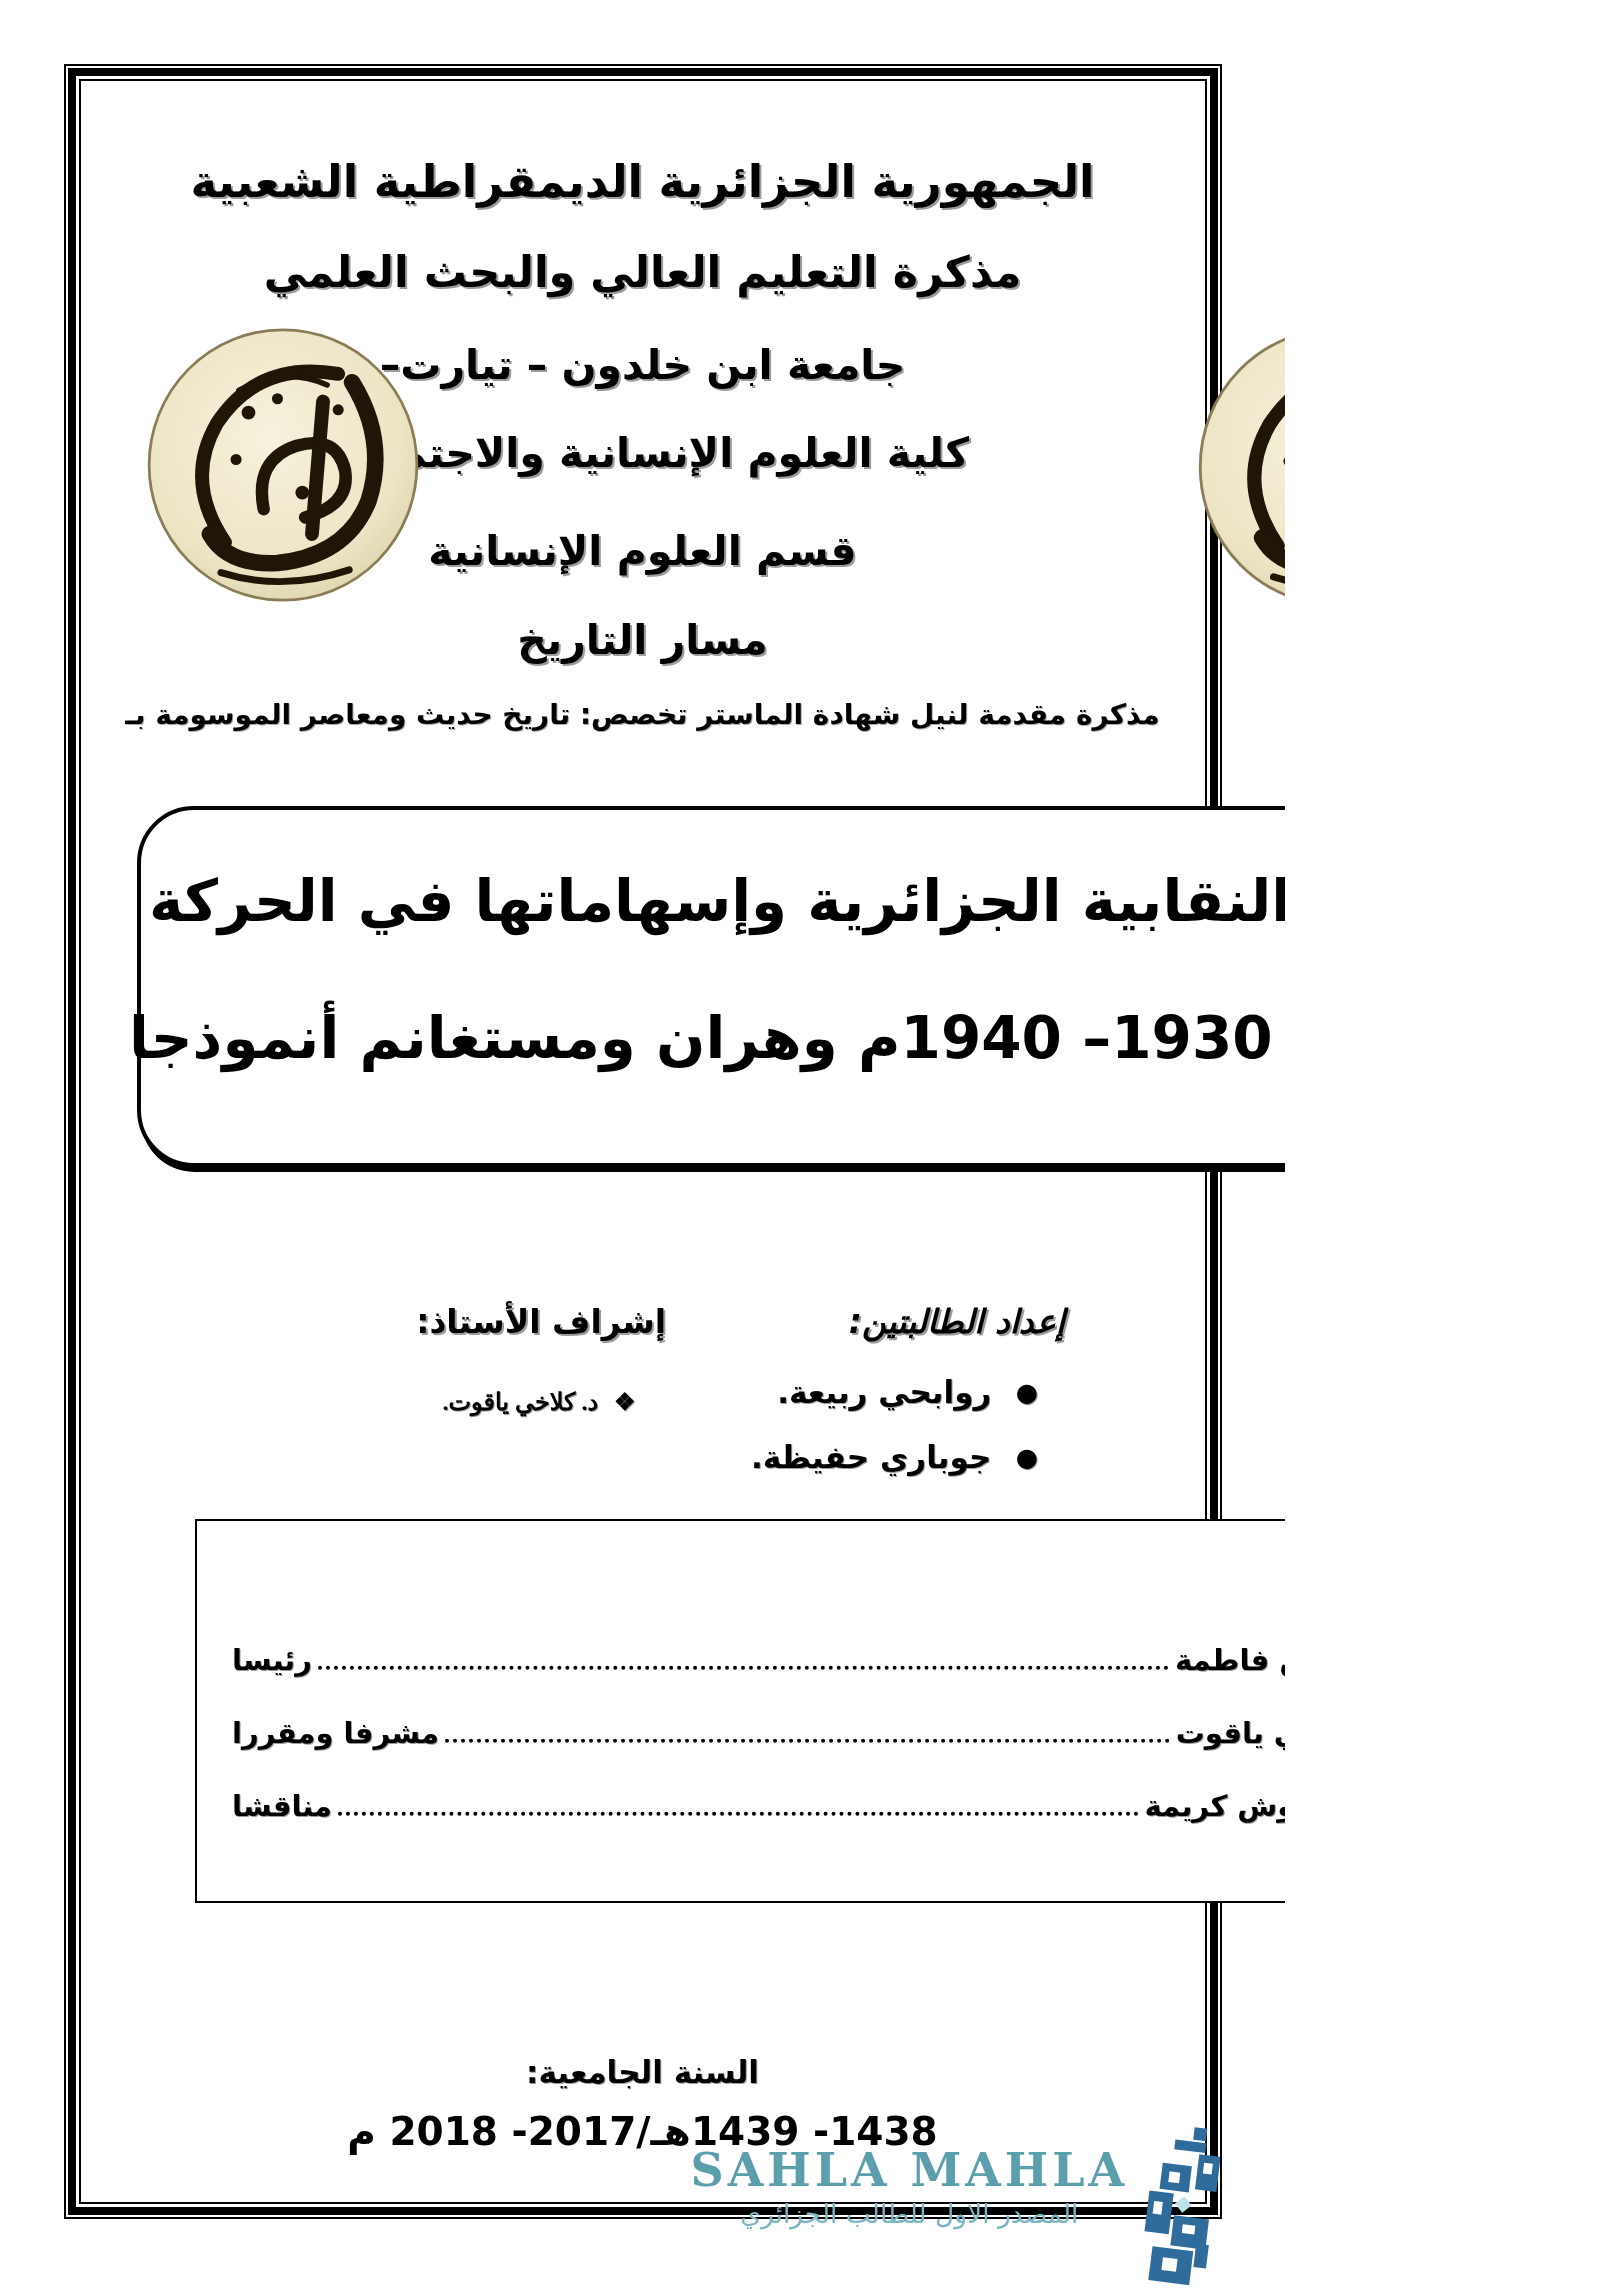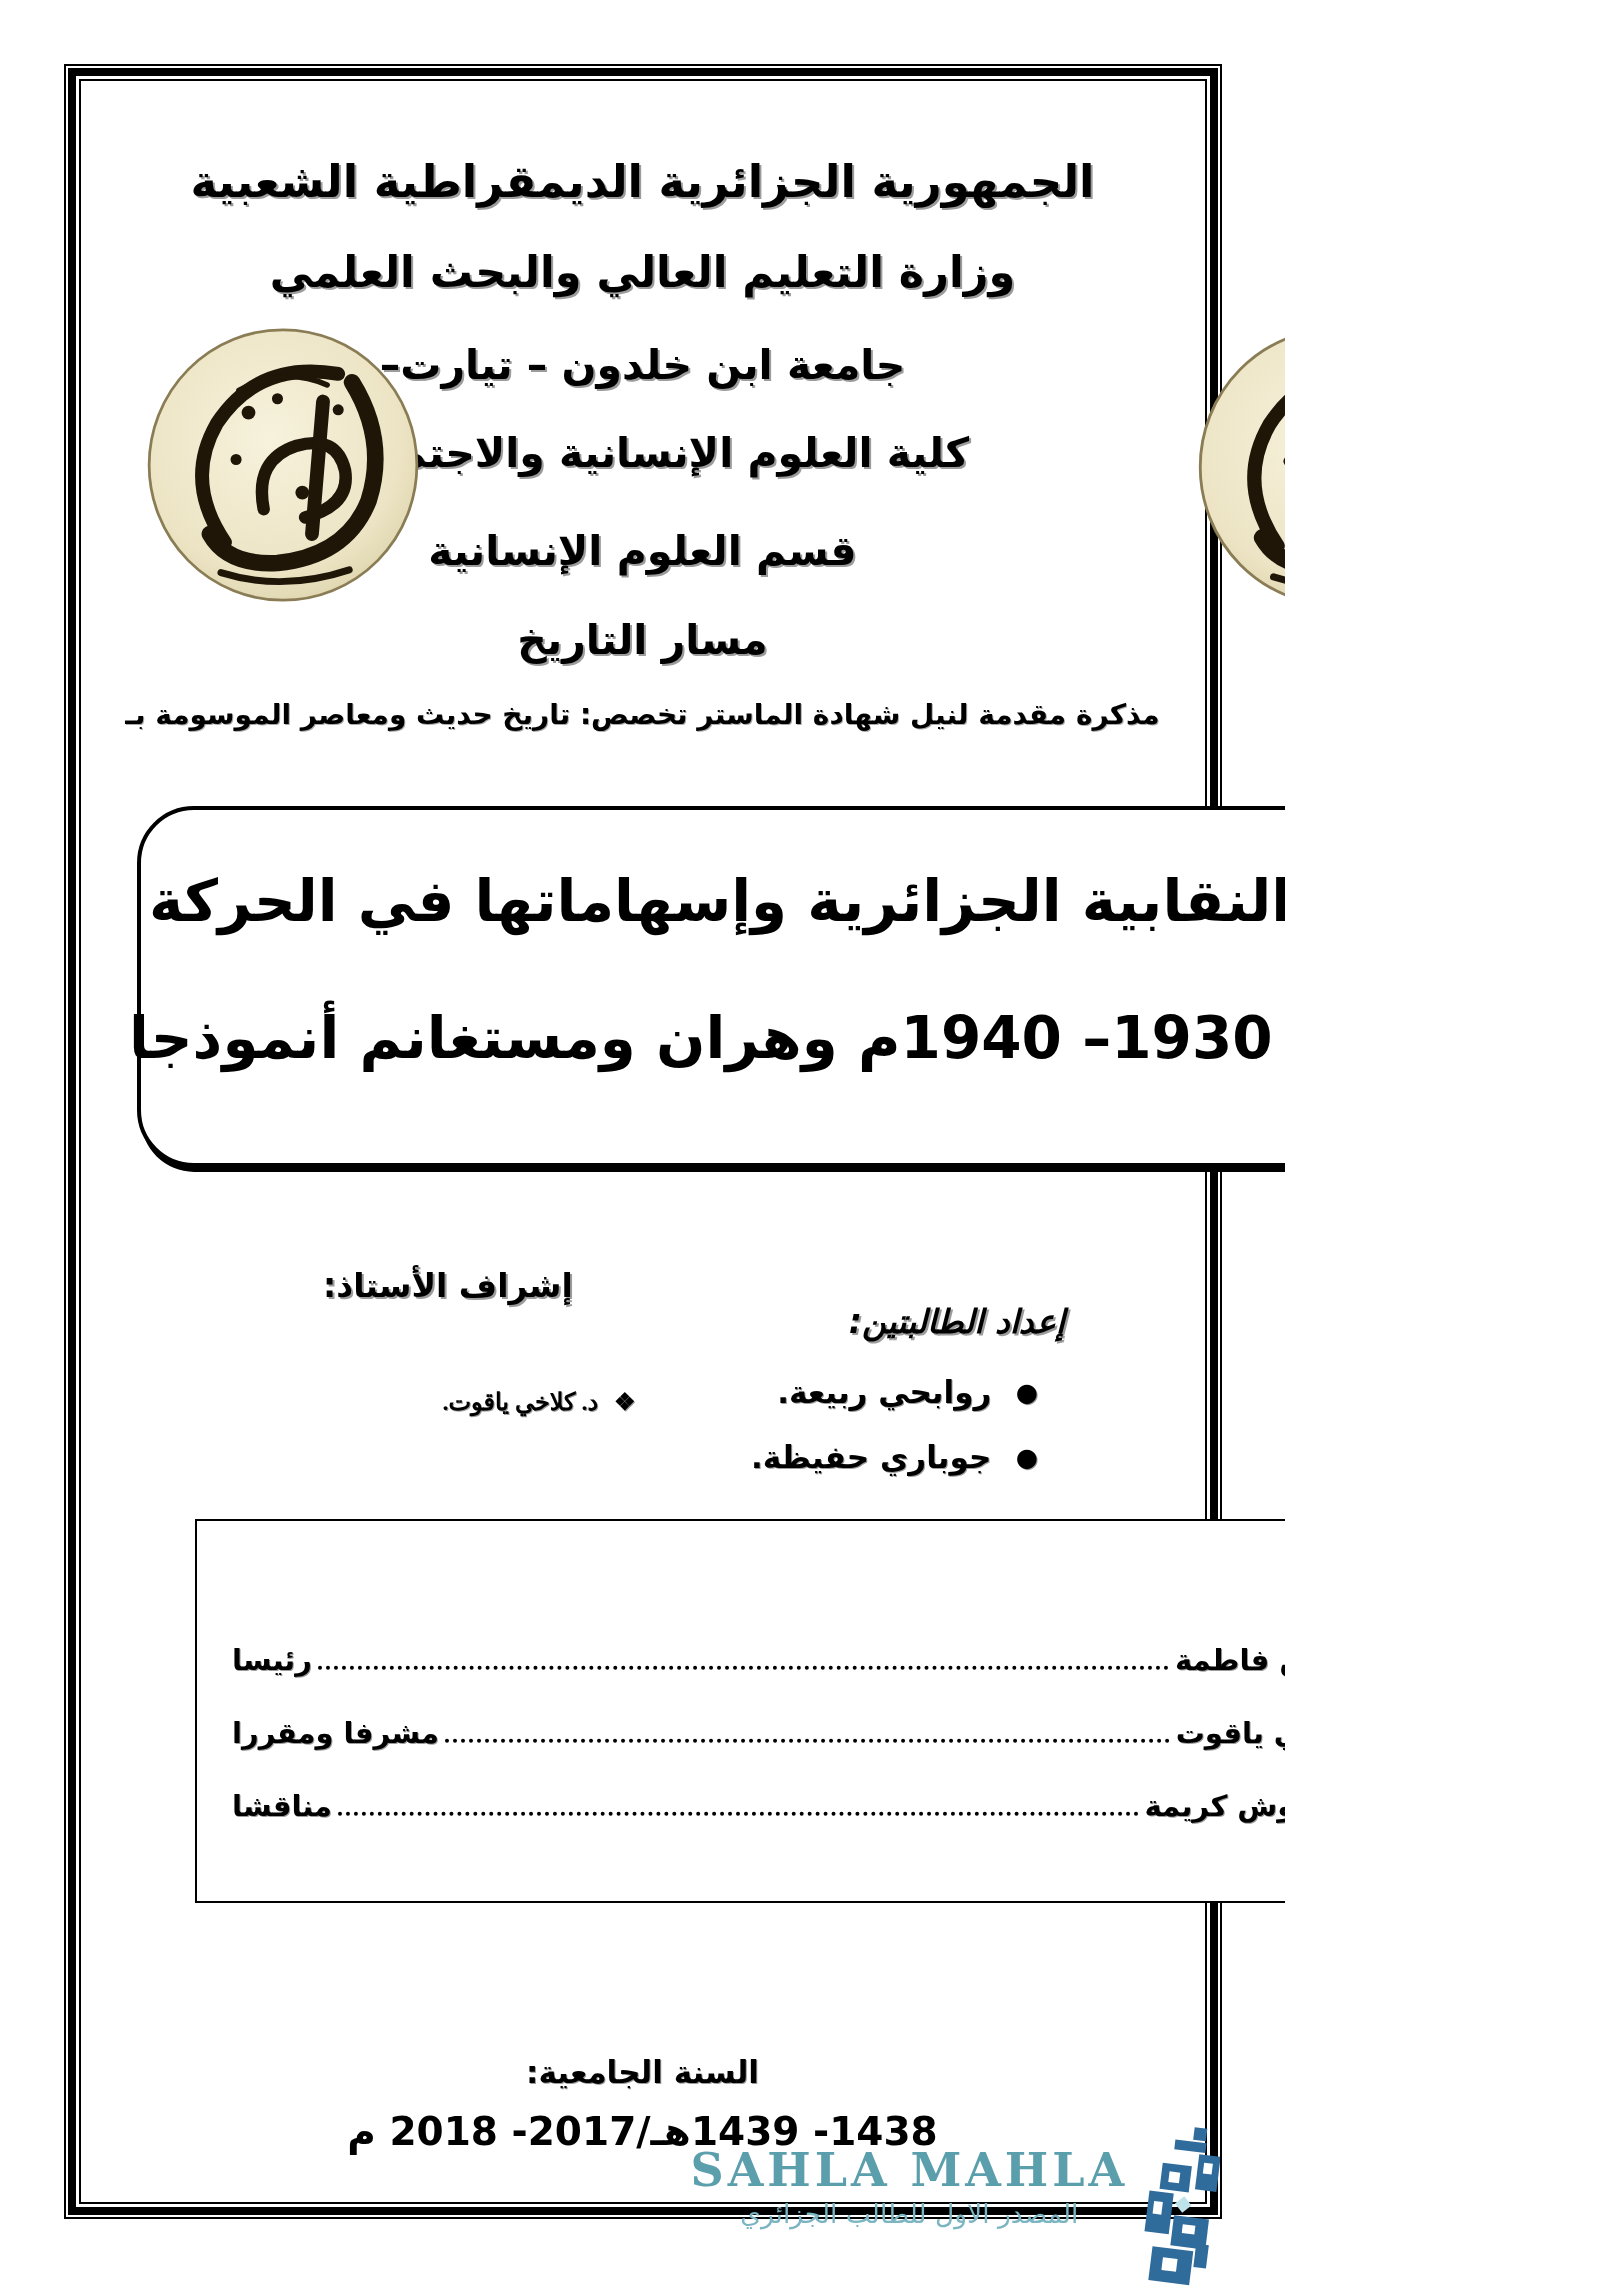--- a/index.html
+++ b/index.html
@@ -32,21 +32,21 @@
   .title-line{position:absolute;left:0;width:100%;text-align:center;
     font-weight:bold;font-size:58px;white-space:nowrap;}
   .tl1{top:57px;}
   .tl2{top:194px;}
   
   .prep-heading{position:absolute;right:220px;top:1302px;font-size:33px;font-weight:bold;
     text-shadow:2px 2px 0 #9c9c9c;font-style:italic;}
   .students{position:absolute;right:247px;top:1374px;font-size:31px;font-weight:bold;}
   .student{margin-bottom:29px;text-shadow:1px 1px 0 #9c9c9c;}
   .student .dot{font-size:25.5px;vertical-align:2px;padding-left:13.7px;}
-  .sup-heading{position:absolute;left:323px;top:1266px;width:343px;text-align:left;
+  .sup-heading{position:absolute;left:323px;top:1302px;width:343px;text-align:right;
     font-size:33px;font-weight:bold;text-shadow:2px 2px 0 #9c9c9c;}
   .sup-name{position:absolute;left:333px;top:1388px;width:412px;text-align:center;
     font-size:24px;font-weight:bold;text-shadow:1px 1px 0 #9c9c9c;white-space:nowrap;font-family:Liberation Serif, serif;}
   .sup-name .diamond{padding-left:9.8px;}
   
   .committee-box{position:absolute;left:195px;top:1519px;width:1245px;height:380px;
     border:2.9px solid #000;background:#fff;}
   .committee-heading{position:absolute;top:29px;left:0;width:100%;text-align:center;
     font-size:32px;font-weight:bold;text-shadow:2px 2px 0 #9c9c9c;}
   .committee-rows{position:absolute;top:102px;left:0;right:0;padding:0 43px 0 35px;}
@@ -100,21 +100,21 @@
           <circle cx="96" cy="52" r="4"></circle>
           <circle cx="114" cy="120" r="5"></circle>
           <circle cx="66" cy="96" r="4"></circle>
           <circle cx="140" cy="60" r="4"></circle>
         </g>
       </g>
     </defs>
   </svg>
 
   <div class="hline hl1">الجمهورية الجزائرية الديمقراطية الشعبية</div>
-  <div class="hline hl2">وزارة التعليم العالي والبحث العلمي</div>
+  <div class="hline hl2">مذكرة التعليم العالي والبحث العلمي</div>
   <div class="hline hl3">جامعة ابن خلدون – تيارت–</div>
   <div class="hline hl4">كلية العلوم الإنسانية والاجتماعية</div>
   <div class="hline hl5">قسم العلوم الإنسانية</div>
   <div class="hline hl6">مسار التاريخ</div>
   <div class="hline hl7">مذكرة مقدمة لنيل شهادة الماستر تخصص: تاريخ حديث ومعاصر الموسومة بـ</div>
 
   <svg class="seal seal-left" viewBox="0 0 200 200">
     <use href="#sealart"></use>
   </svg>
   <svg class="seal seal-right" viewBox="0 0 200 200">

